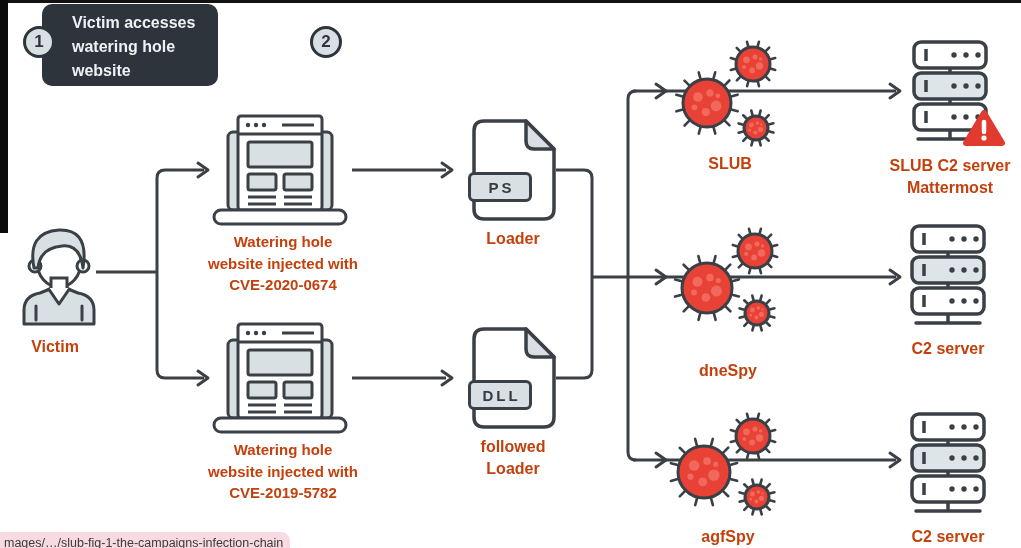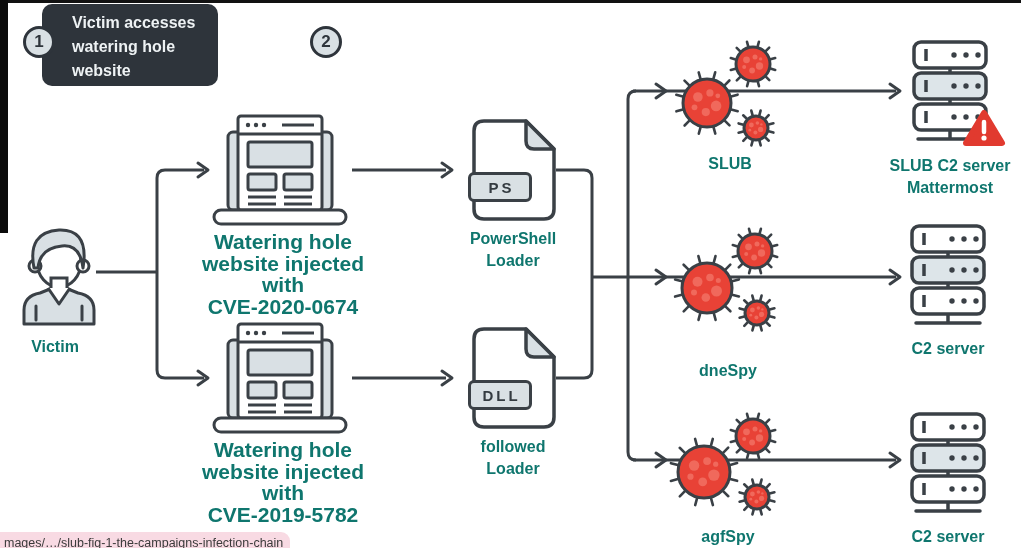--- a/index.html
+++ b/index.html
@@ -10,23 +10,23 @@
   .edge-top{position:absolute;left:0;top:0;width:1021px;height:3px;background:#121212}
   .edge-left{position:absolute;left:0;top:0;width:8px;height:233px;background:#0b0b0b}
 
   .callout{position:absolute;width:176px;height:82px;background:#2e343b;border-radius:10px}
   .callout-text{margin:7px 0 16px 30px;width:136px;color:#eef2f4;font-weight:bold;
                 font-size:16px;line-height:24px}
   .step-badge{position:absolute;width:32px;height:32px;border-radius:50%;background:#d9e0e4;
               border:3px solid #2e343b;color:#2e343b;font-weight:bold;font-size:17px;
               display:flex;align-items:center;justify-content:center;z-index:3}
 
-  .lbl{position:absolute;color:#0f766e;font-weight:bold;text-align:center}
+  .lbl{position:absolute;color:#c2410c;font-weight:bold;text-align:center}
   .lbl-16{font-size:16px;line-height:22px}
-  .lbl-15{font-size:21px;line-height:21.5px}
+  .lbl-15{font-size:15px;line-height:21.5px}
 
   .badge{position:absolute;width:64px;height:30px;background:#d9e0e4;border:3px solid #3a4046;
          border-radius:6px;color:#343b41;font-weight:bold;font-size:15px;letter-spacing:3px;
          display:flex;align-items:center;justify-content:center;padding-left:3px;z-index:3}
 
   .status-bar{position:absolute;left:0;top:532px;width:290px;height:26px;background:#f8dae3;
               border-radius:0 9px 9px 0;color:#3b3b3b;font-size:12.5px;padding:4px 0 0 4px;
               white-space:nowrap;overflow:hidden;z-index:5}
 </style>
 </head>
@@ -344,21 +344,20 @@
     <div>Watering hole</div>
     <div>website injected with</div>
     <div>CVE-2019-5782</div>
   </div>
 
   <svg class="abs" style="left:468px;top:118px" width="90" height="104" viewBox="0 0 90 104">
       <use href="#sym-file"></use>
     </svg>
   <div class="badge" style="left:468px;top:172px">PS</div>
   <div class="lbl lbl-16" style="left:445px;top:228px;width:136px">
-    <div>PowerShell</div>
     <div>Loader</div>
   </div>
 
   <svg class="abs" style="left:468px;top:326px" width="90" height="104" viewBox="0 0 90 104">
       <use href="#sym-file"></use>
     </svg>
   <div class="badge" style="left:468px;top:380px">DLL</div>
   <div class="lbl lbl-16" style="left:445px;top:436px;width:136px">
     <div>followed</div>
     <div>Loader</div>

